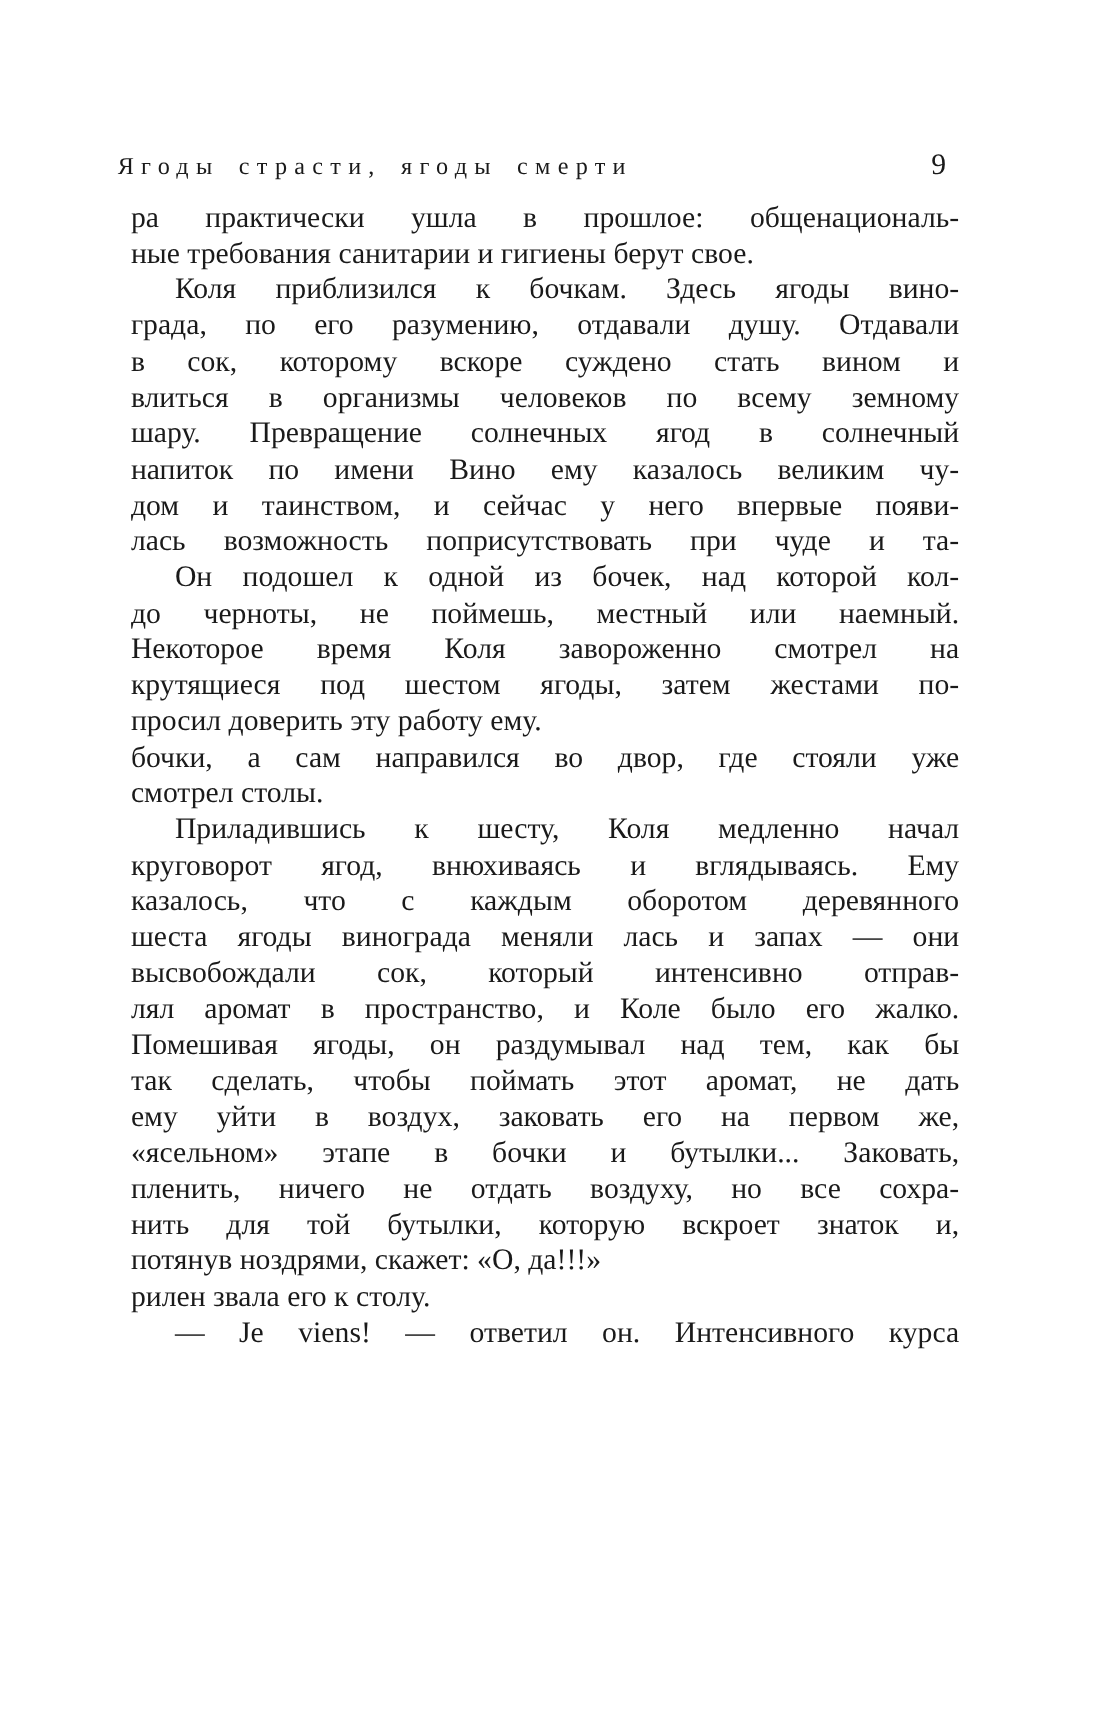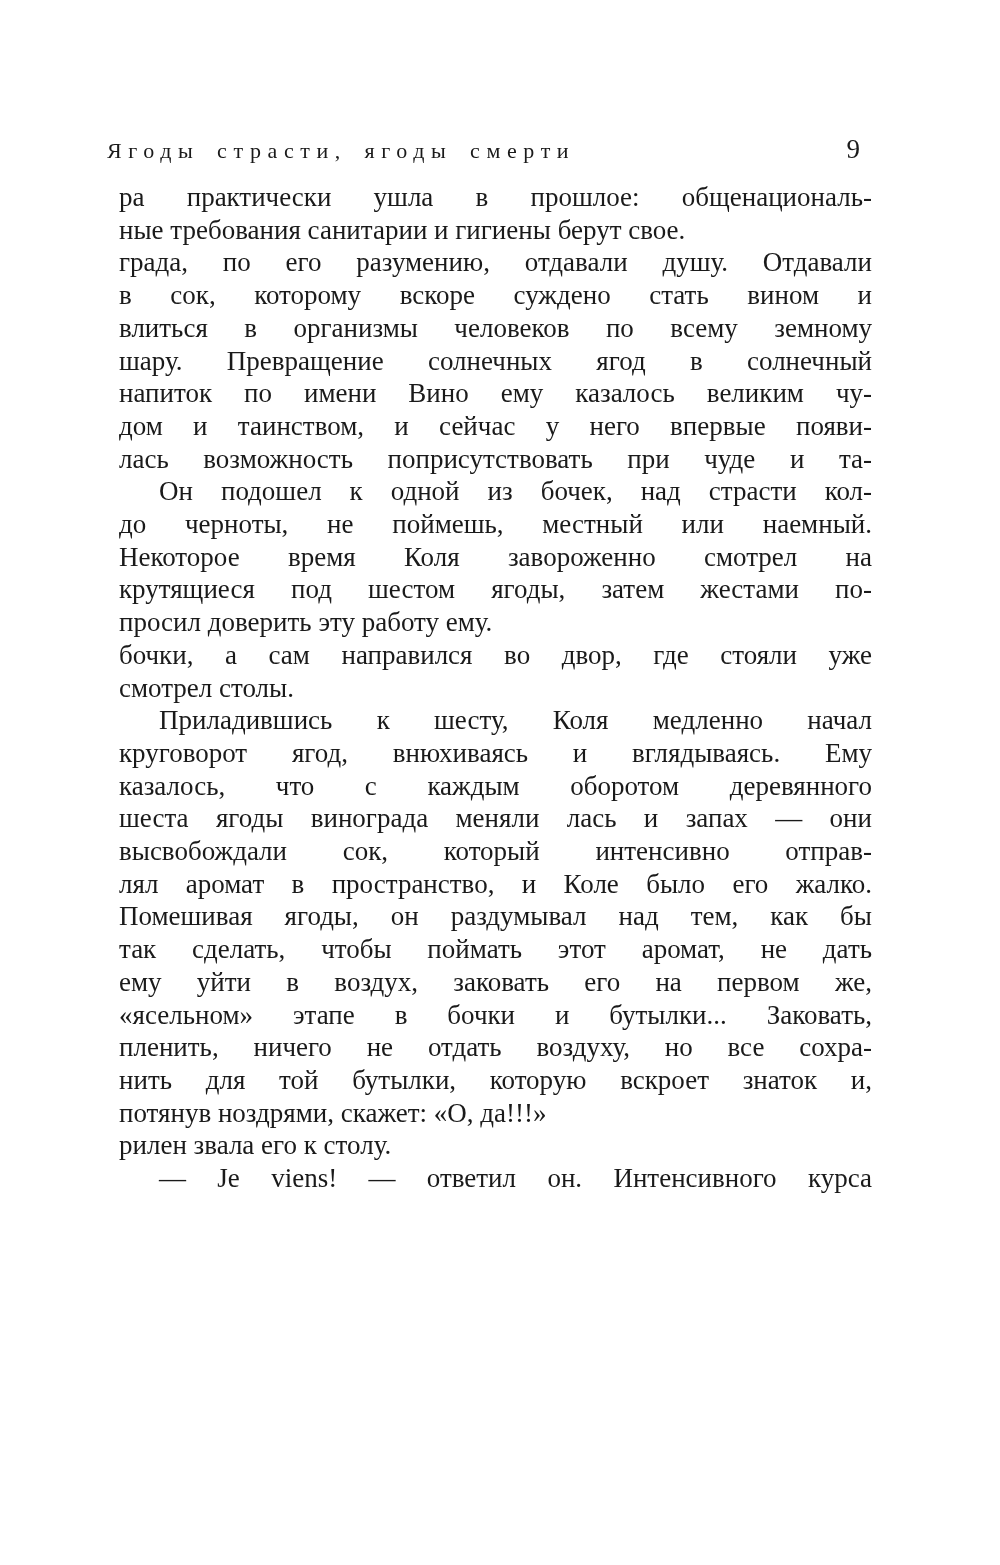--- a/index.html
+++ b/index.html
@@ -66,30 +66,31 @@
   <div class="header">
     <span class="running-title">Ягоды страсти, ягоды смерти</span>
     <span class="page-number">9</span>
   </div>
   <div class="text-body">
       <div class="para">
         <div class="line">ра практически ушла в прошлое: общенациональ-</div>
         <div class="line last">ные требования санитарии и гигиены берут свое.</div>
       </div>
       <div class="para">
+        <div class="line indent">Коля приблизился к бочкам. Здесь ягоды вино-</div>
         <div class="line">града, по его разумению, отдавали душу. Отдавали</div>
         <div class="line">в сок, которому вскоре суждено стать вином и</div>
         <div class="line">влиться в организмы человеков по всему земному</div>
         <div class="line">шару. Превращение солнечных ягод в солнечный</div>
         <div class="line">напиток по имени Вино ему казалось великим чу-</div>
         <div class="line">дом и таинством, и сейчас у него впервые появи-</div>
         <div class="line">лась возможность поприсутствовать при чуде и та-</div>
       </div>
       <div class="para">
-        <div class="line indent">Он подошел к одной из бочек, над страсти кол-</div>
+        <div class="line indent">Он подошел к одной из бочек, над которой кол-</div>
         <div class="line">до черноты, не поймешь, местный или наемный.</div>
         <div class="line">Некоторое время Коля завороженно смотрел на</div>
         <div class="line">крутящиеся под шестом ягоды, затем жестами по-</div>
         <div class="line last">просил доверить эту работу ему.</div>
       </div>
       <div class="para">
         <div class="line">бочки, а сам направился во двор, где стояли уже</div>
         <div class="line last">смотрел столы.</div>
       </div>
       <div class="para">

